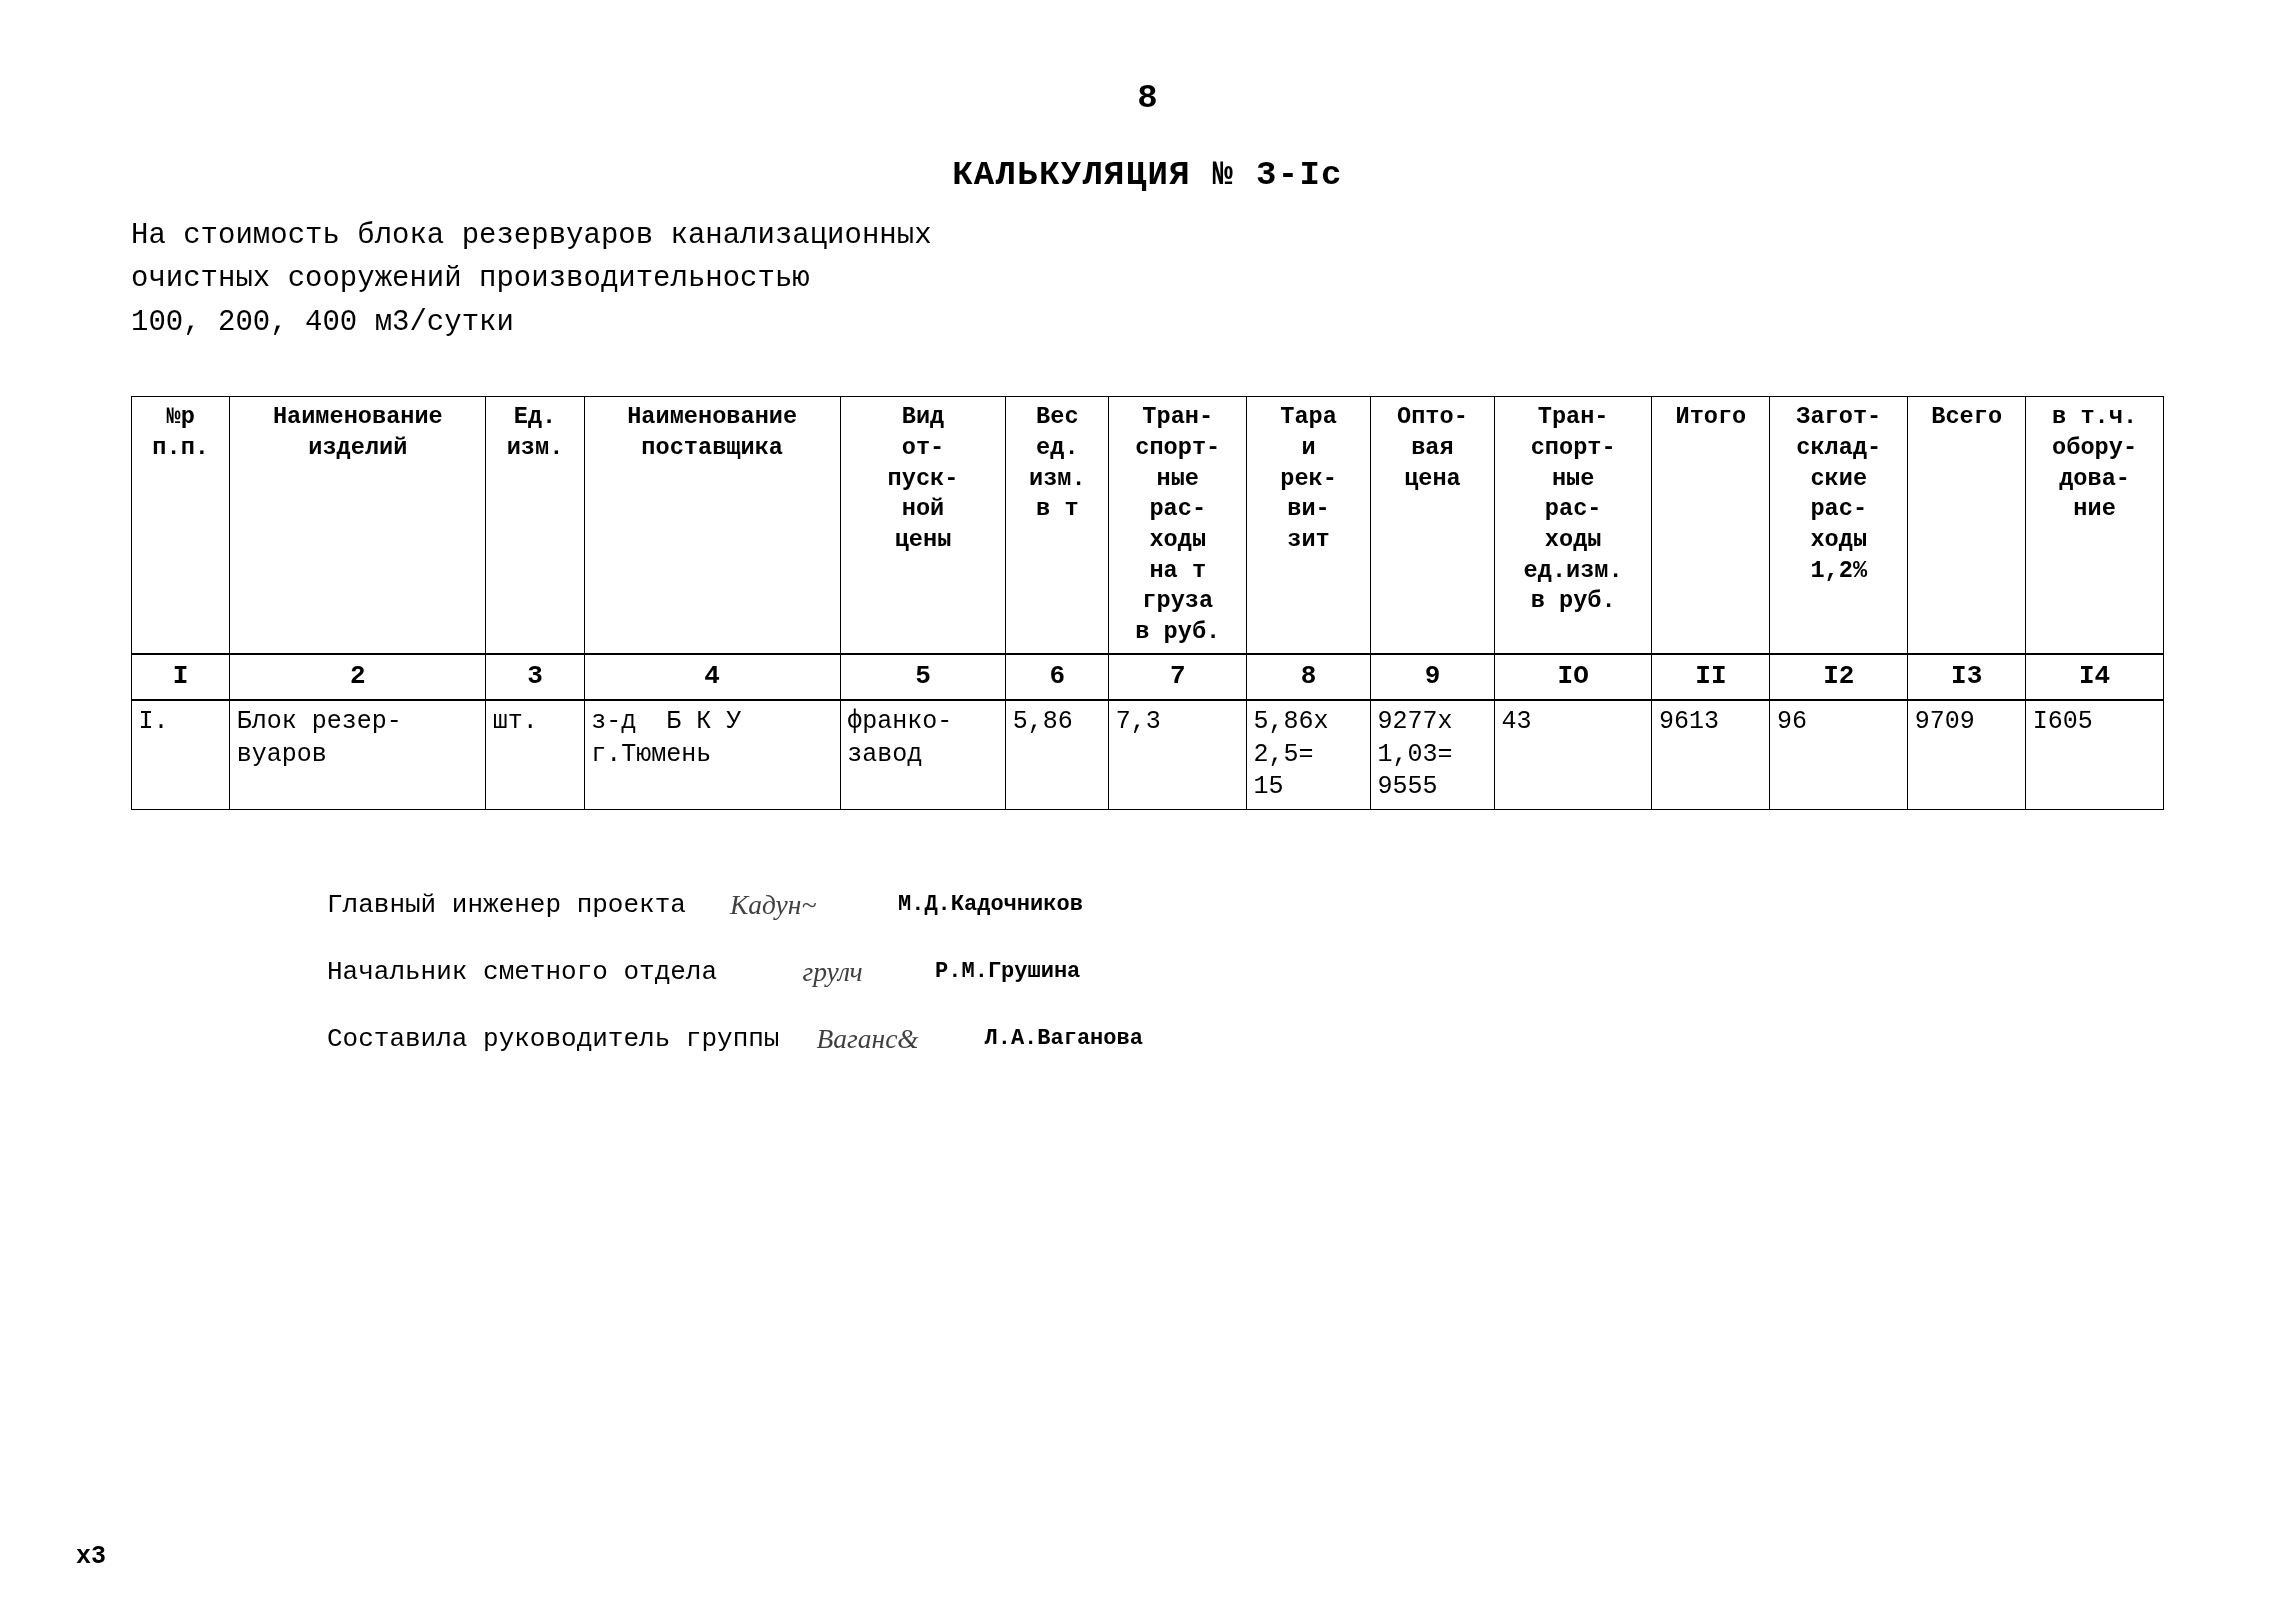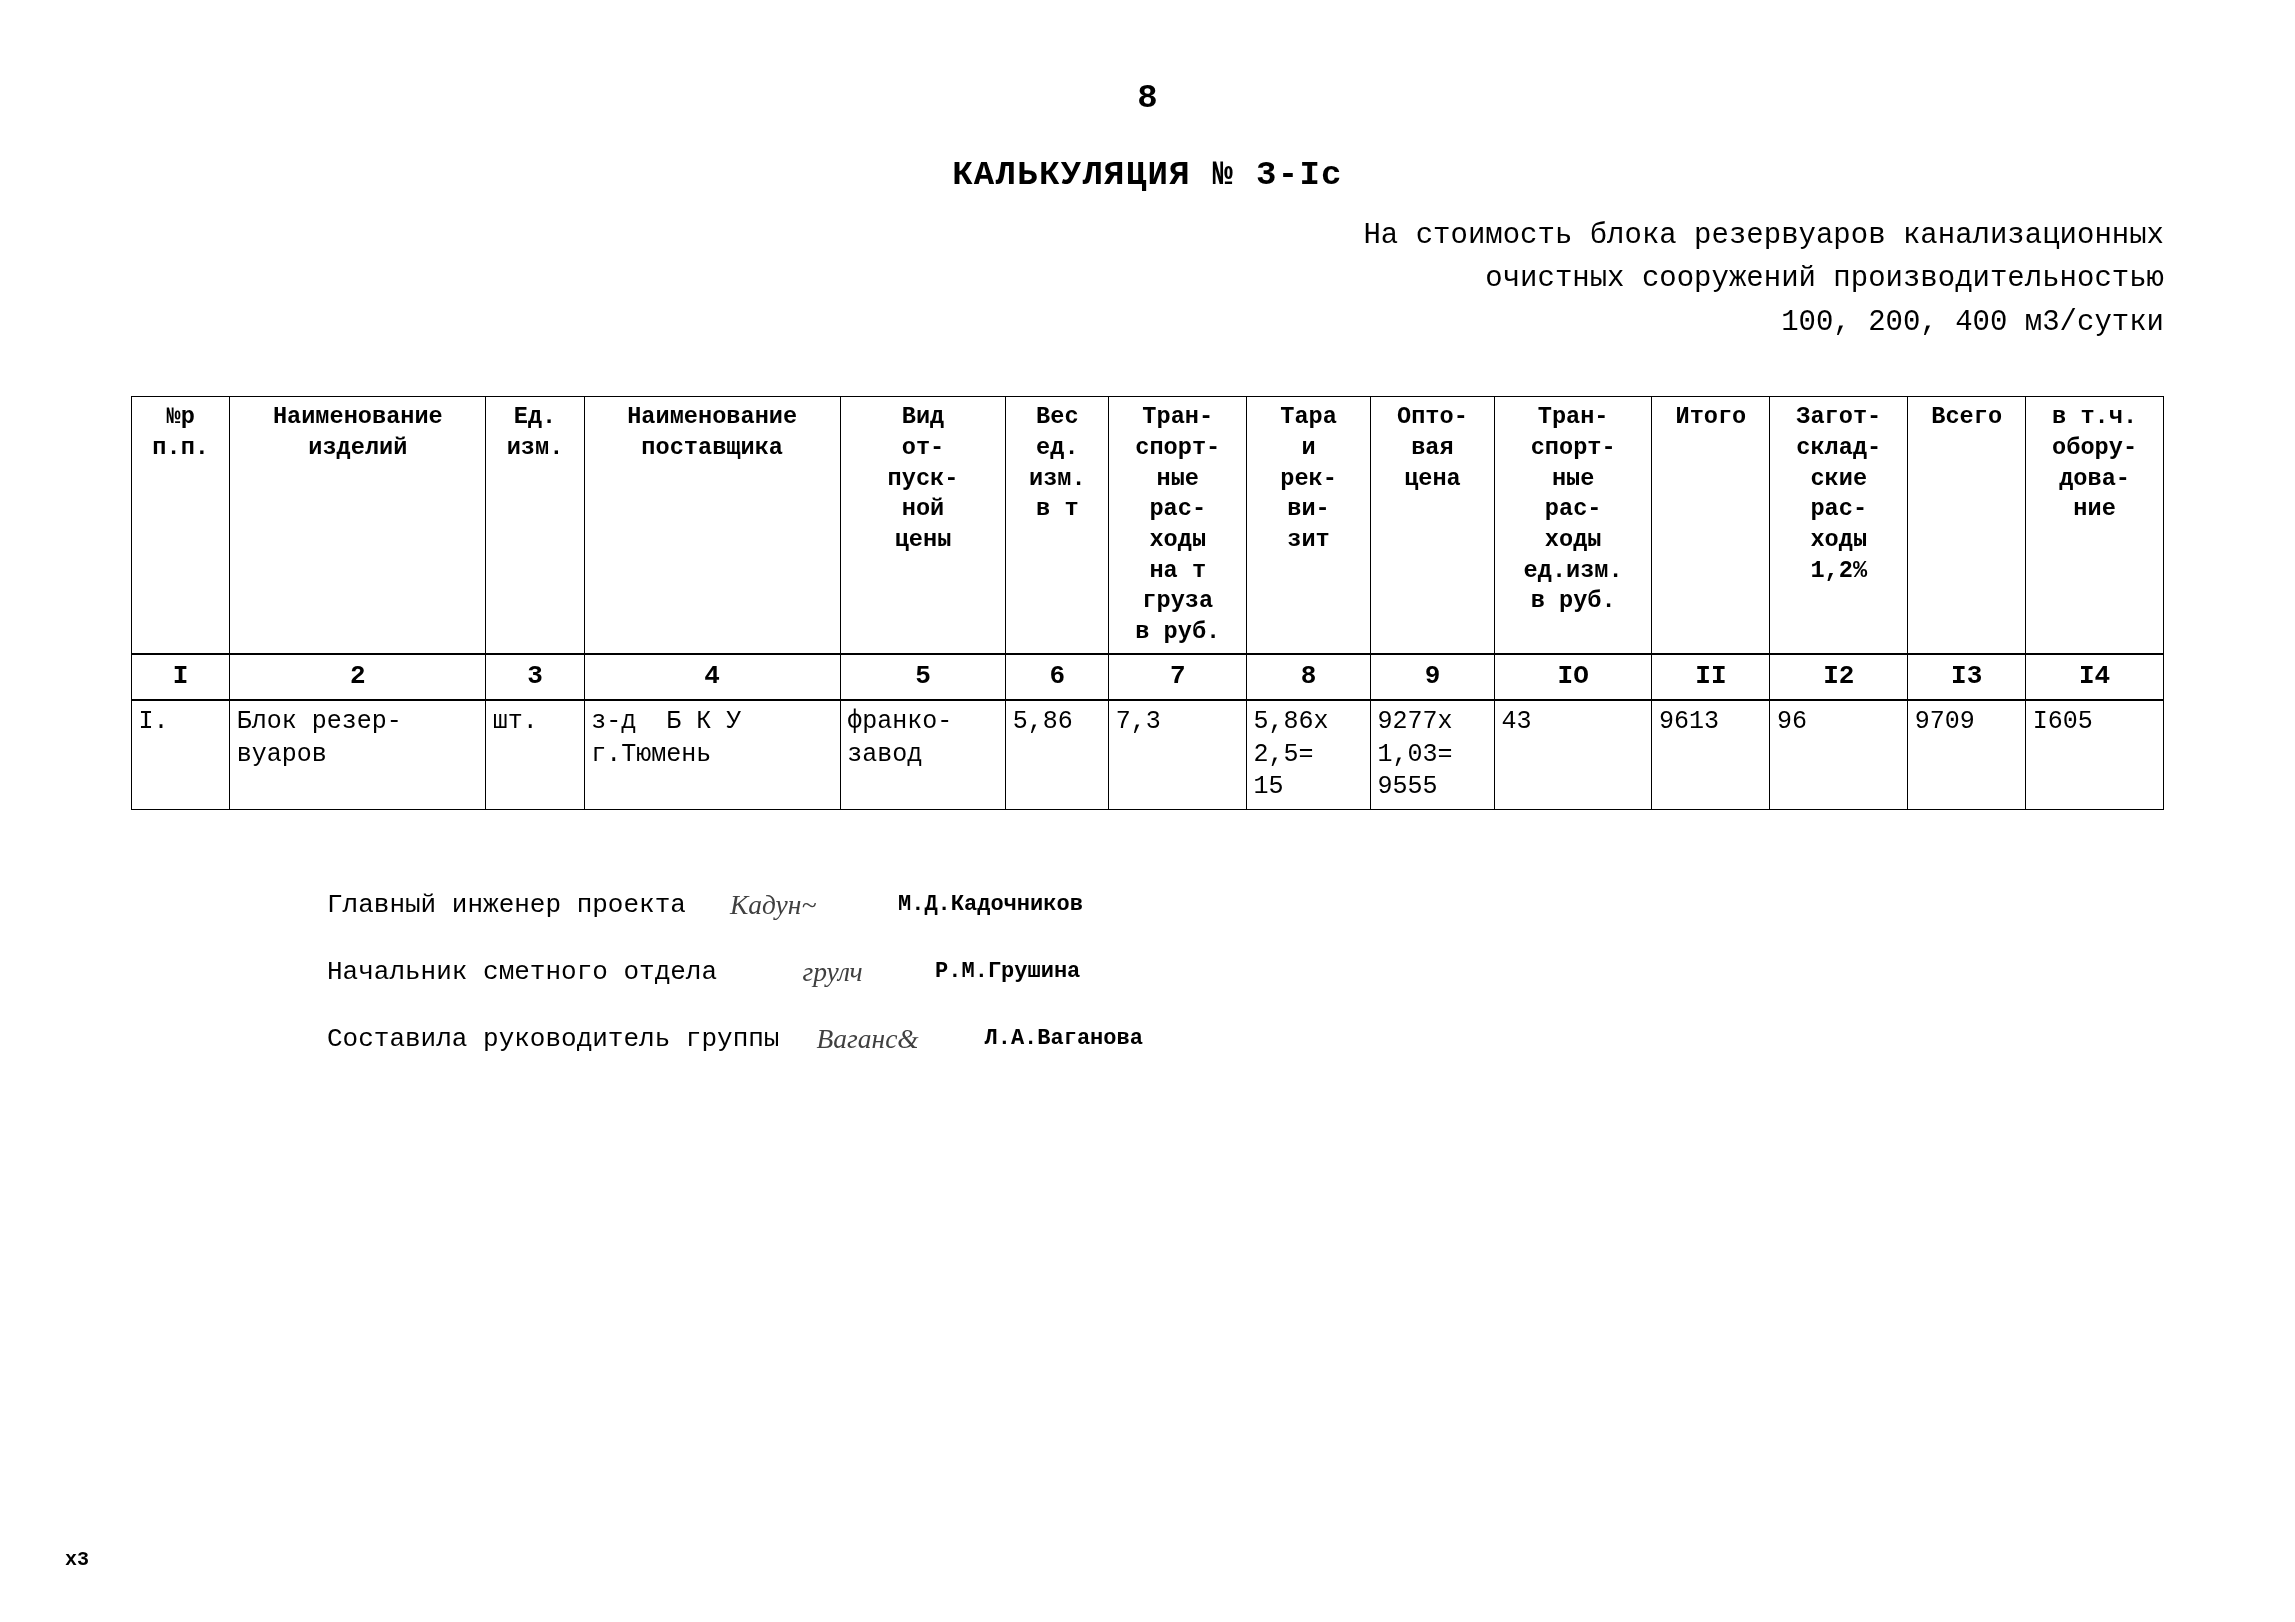--- a/index.html
+++ b/index.html
@@ -37,21 +37,21 @@
     .title {
       text-align: center;
       font-size: 34px;
       font-weight: bold;
       letter-spacing: 1.3px;
       margin-bottom: 19.6px;
       font-family: 'Courier New', Courier, monospace;
     }
 
     .subtitle {
-      text-align: right;
+      text-align: left;
       font-size: 29px;
       margin-bottom: 52px;
       line-height: 1.5;
       font-family: 'Courier New', Courier, monospace;
     }
 
     .table-container {
       width: 100%;
       margin-bottom: 52px;
     }
@@ -117,22 +117,22 @@
     .sig-handwriting {
       font-style: italic;
       font-size: 29px;
       color: #404040;
       min-width: 131px;
     }
 
     .bottom-label {
       position: absolute;
       bottom: 52px;
-      left: 65px;
-      font-size: 20px;
+      left: 76px;
+      font-size: 25px;
       font-weight: bold;
       font-family: 'Courier New', Courier, monospace;
     }
   </style>
 </head>
 <body>
 
 <div class="page">
 
   <div class="page-number">8</div>

